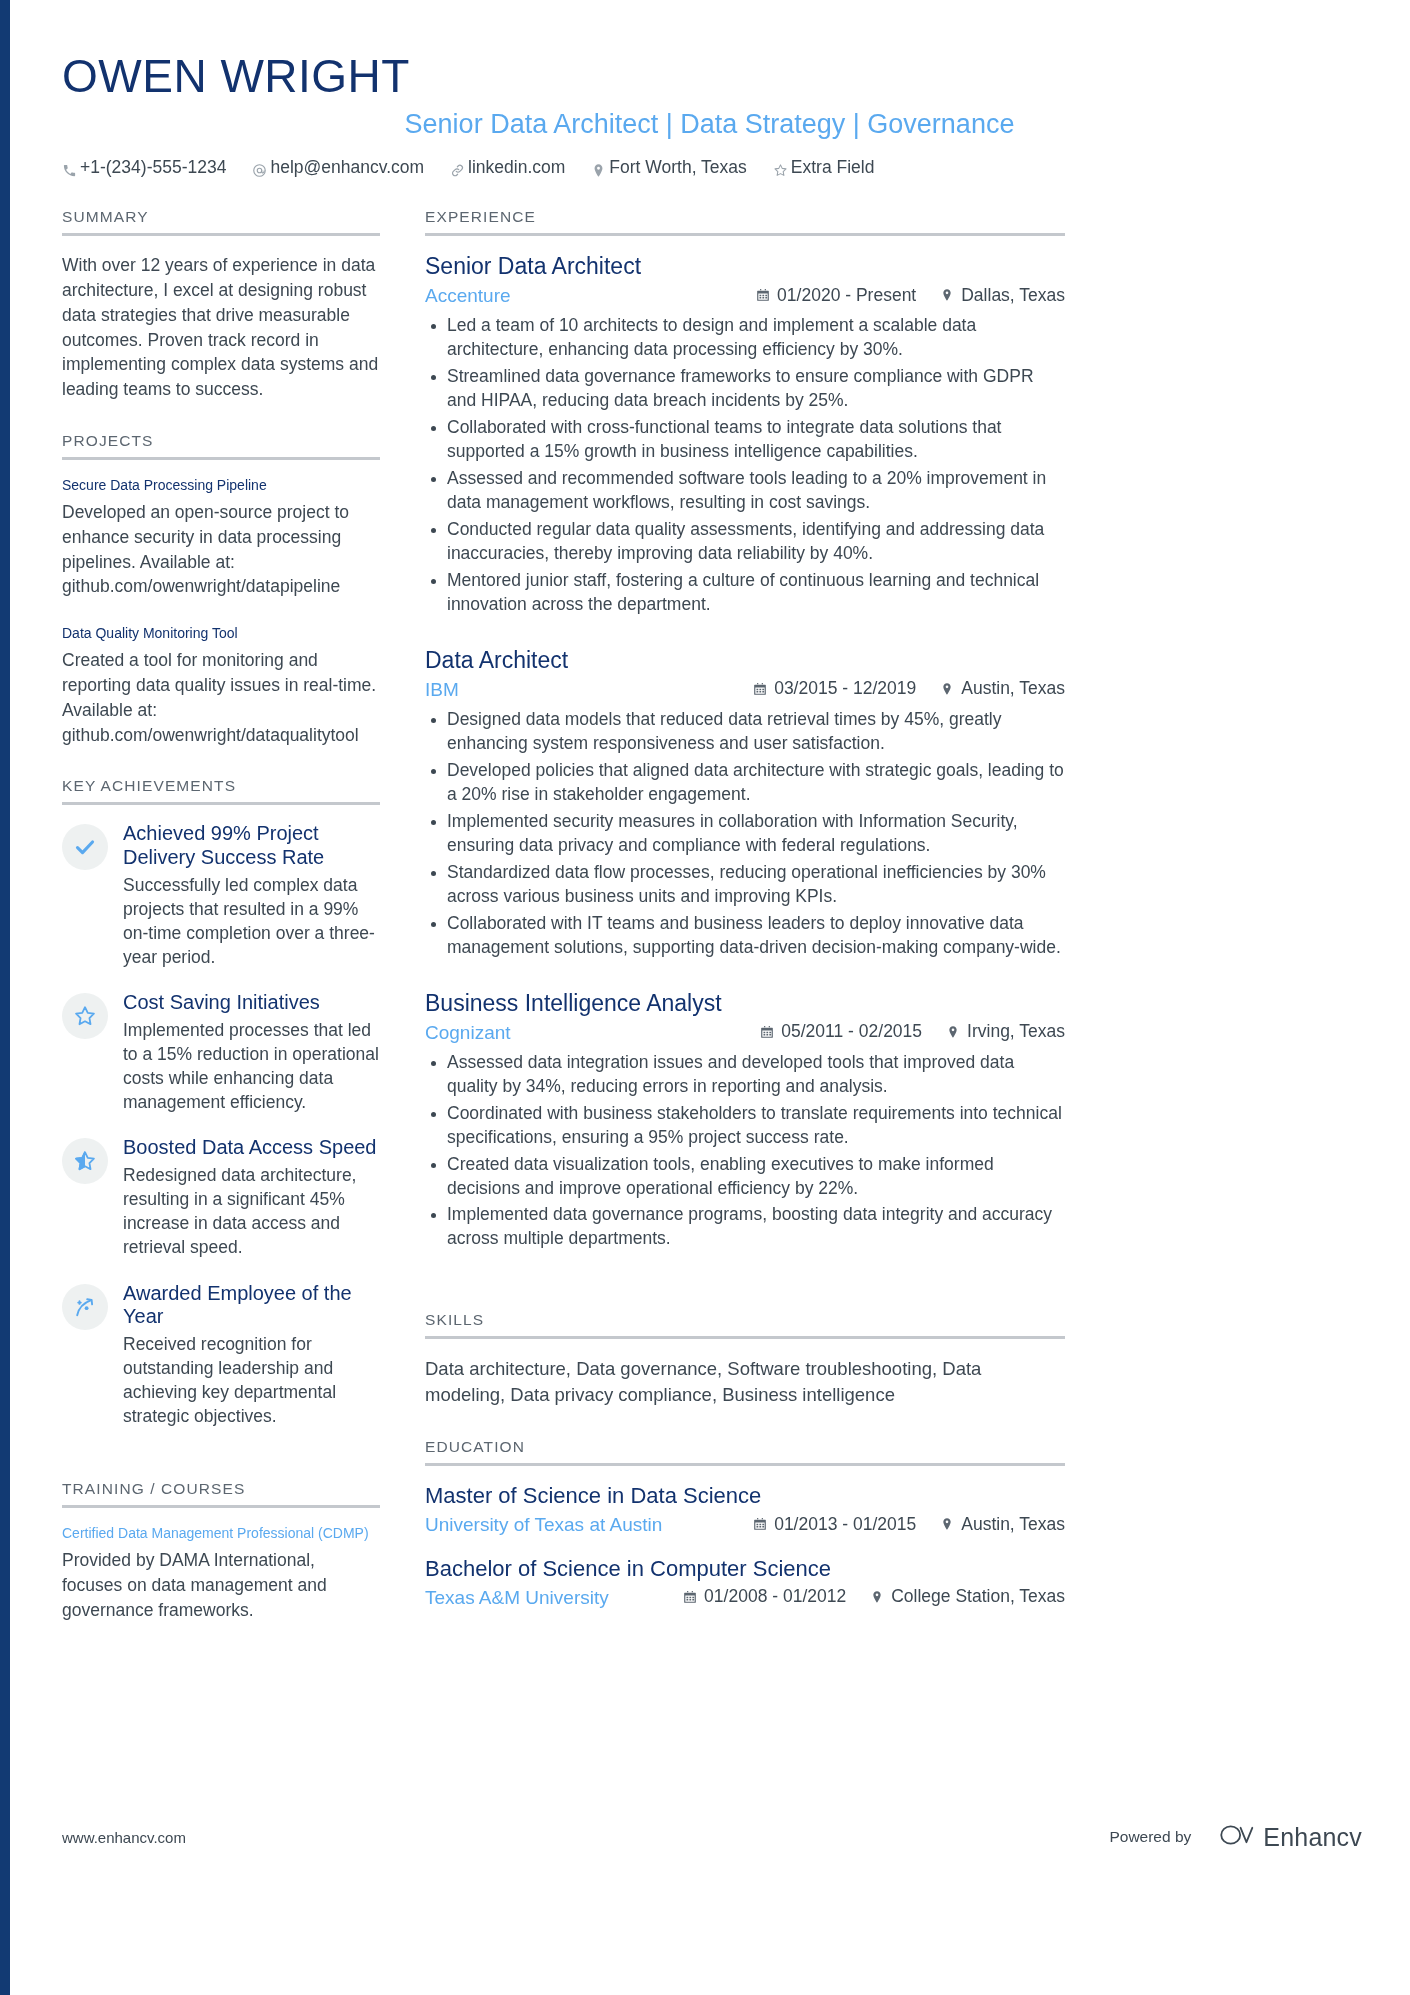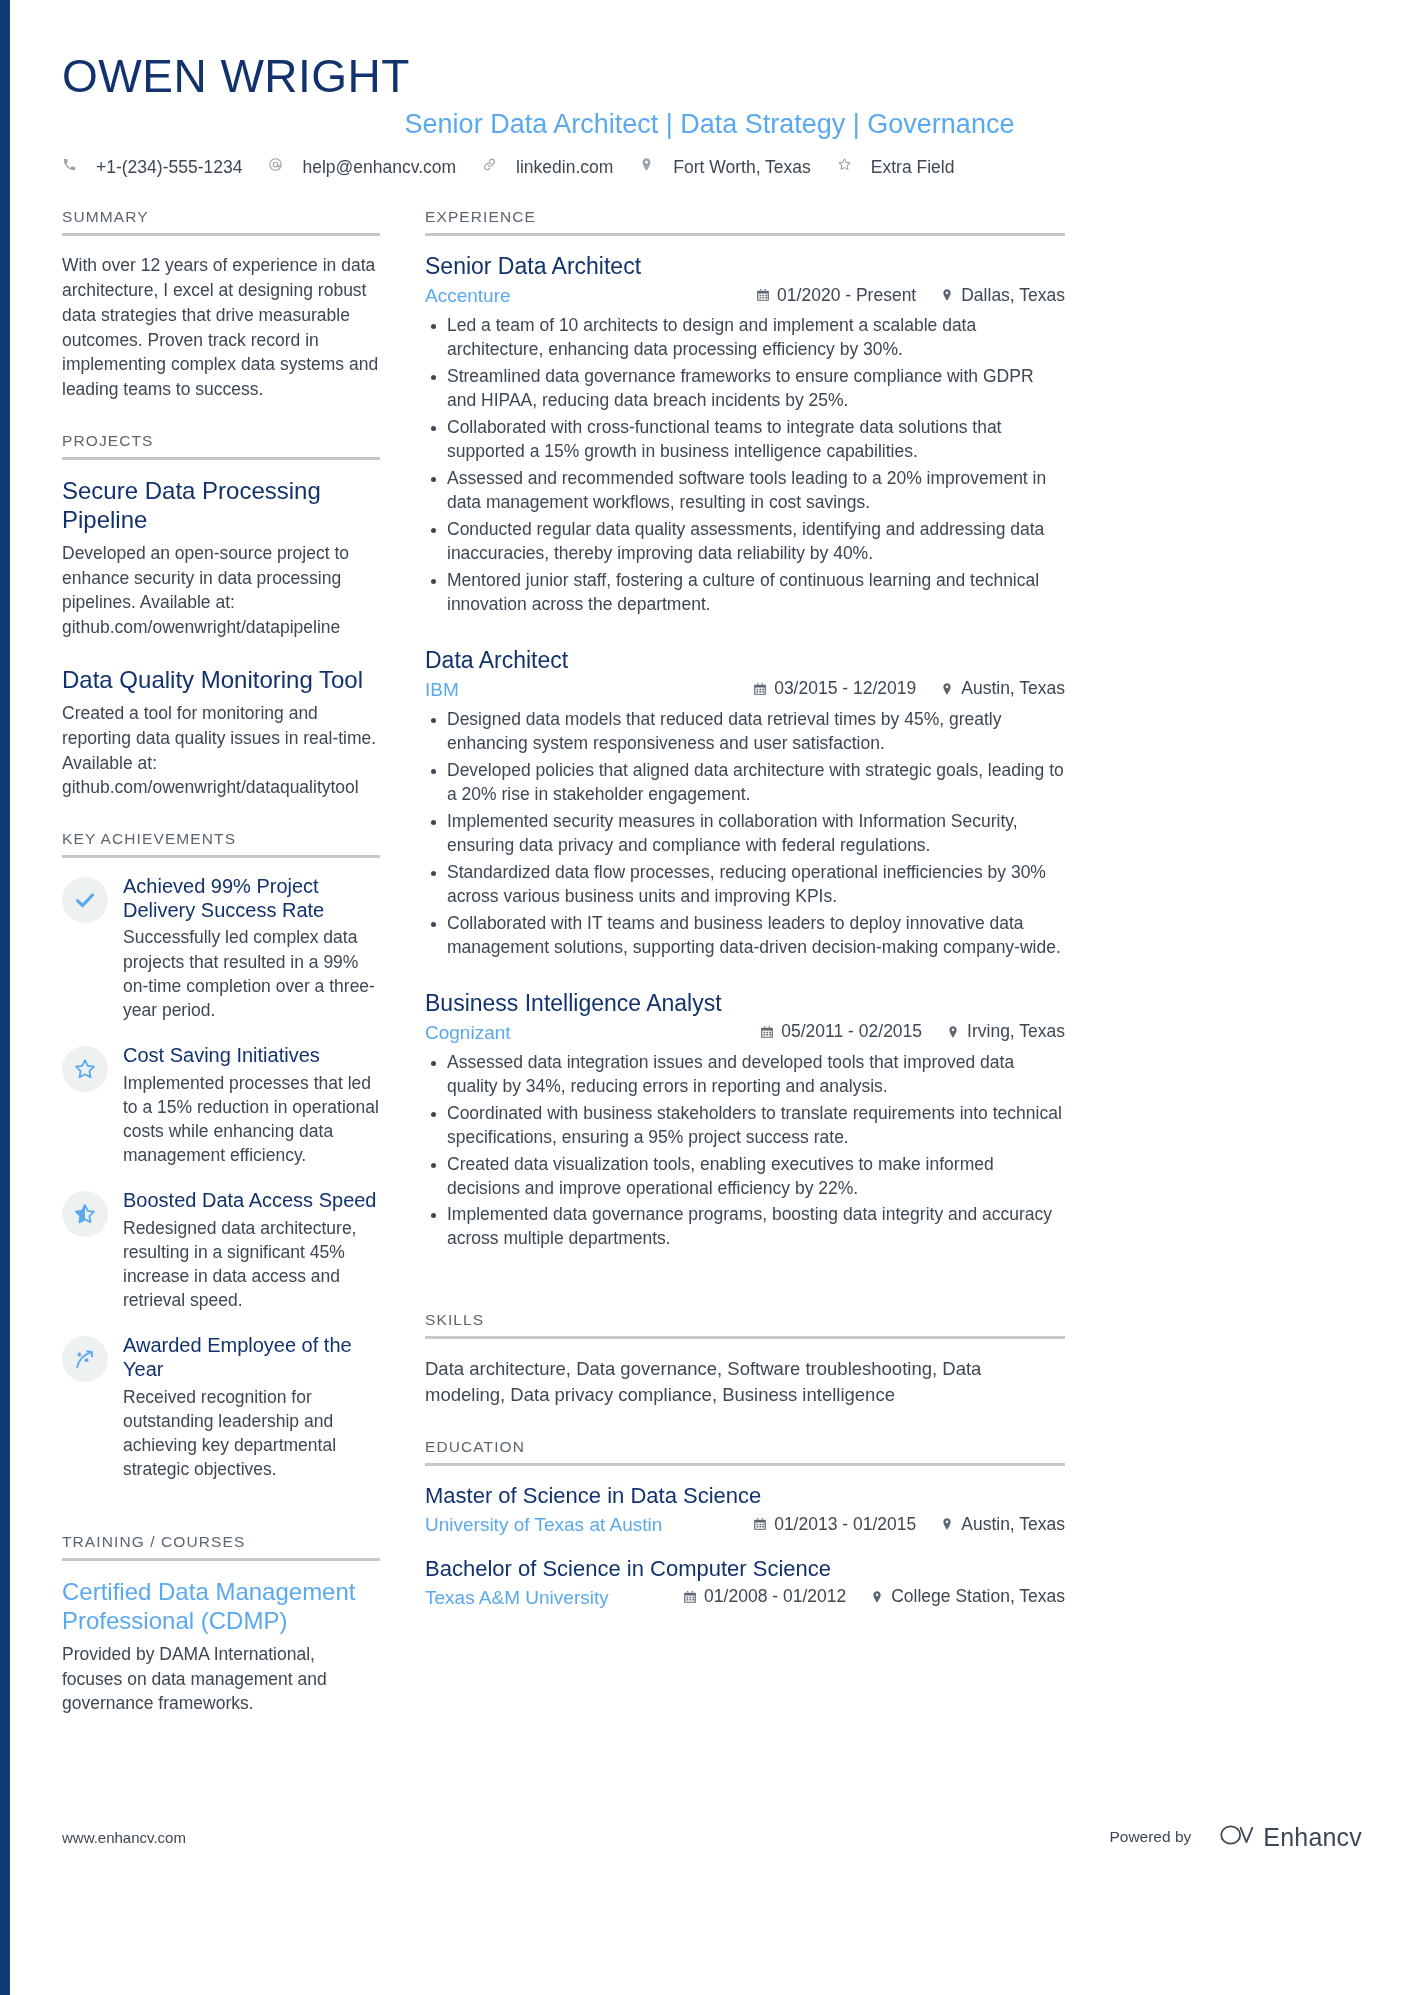--- a/index.html
+++ b/index.html
@@ -53,21 +53,21 @@
   }
   .contact {
     margin-top: 17px;
     display: flex;
     align-items: center;
     flex-wrap: nowrap;
     gap: 26px;
     font-size: 17.5px;
     color: #3d4852;
   }
-  .citem { display: flex; align-items: flex-start; gap: 19px; white-space: nowrap; }
+  .citem { display: flex; align-items: flex-end; gap: 3px; white-space: nowrap; }
   .cicon { color: #9aa3ab; display: inline-flex; align-items: center; }
   .cicon svg { display: block; }
 
   
   .cols {
     display: flex;
     margin-top: 30px;
     align-items: flex-start;
   }
   .colL { width: 318px; flex: 0 0 318px; }
@@ -92,21 +92,21 @@
   .body-text {
     font-size: 17.5px;
     line-height: 1.42;
     color: #3d4852;
   }
 
   .blk { margin-bottom: 26px; }
   .blk:last-child { margin-bottom: 0; }
 
   .item-title {
-    font-size: 24px;
+    font-size: 14px;
     color: #12326e;
     font-weight: 400;
     line-height: 1.2;
     margin-bottom: 6px;
   }
   .item-title.lt { color: #5aa9ef; }
 
   
   .ach {
     display: flex;

